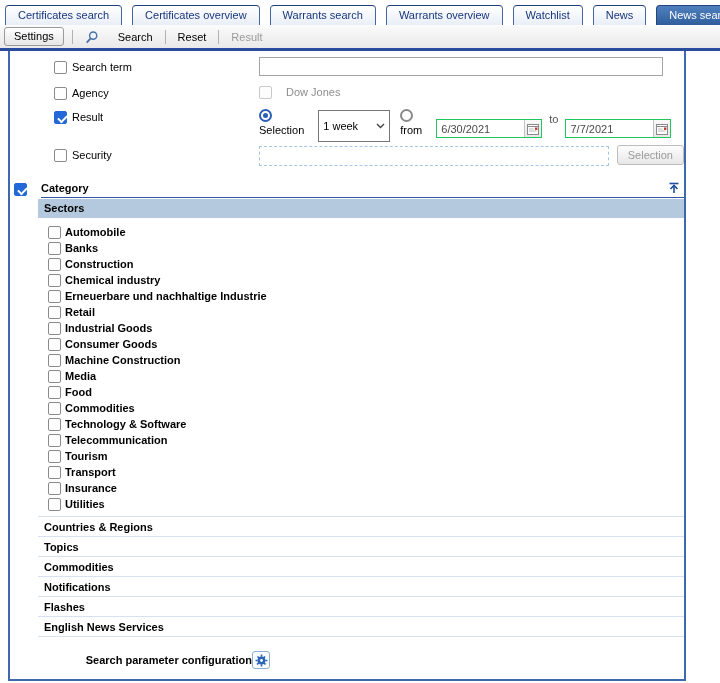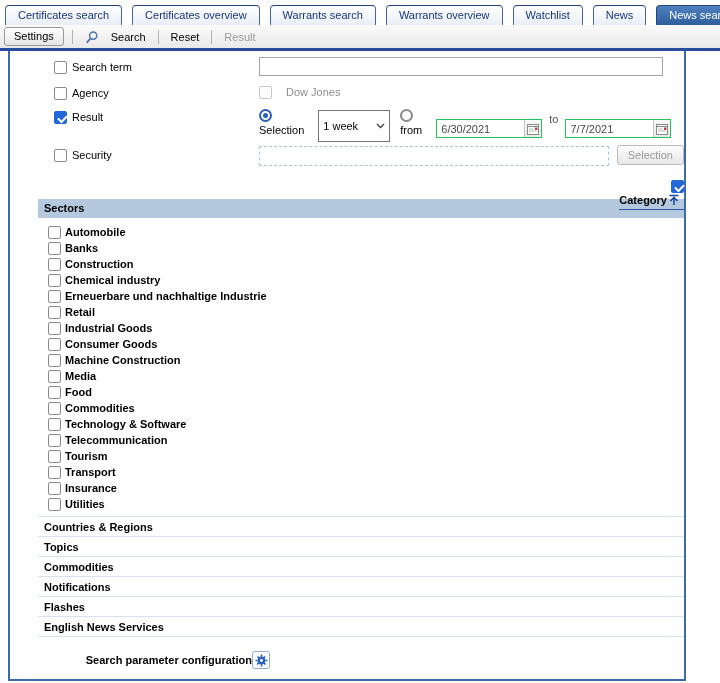--- a/index.html
+++ b/index.html
@@ -15,21 +15,21 @@
   .tab.active { background:linear-gradient(#4f80bd,#305e9d); color:#fff;
     border-color:#24457f; }
 
   
   .toolbar { height:26px; display:flex; align-items:center; gap:4px;
     padding:0 4px; background:linear-gradient(#fbfbfb,#e9e9e9);
     border-bottom:3px solid #2a4c9d; }
   .tb-btn { padding:2px 9px 3px; border:1px solid #9a9a9a; border-radius:3px;
     background:linear-gradient(#ffffff,#e6e6e6); font:inherit; cursor:default; }
   .tb-sep { width:1px; height:14px; background:#b2b2b2; margin:0 4px; }
-  .tb-item { display:flex; align-items:center; gap:12px; padding:2px 4px; }
+  .tb-item { display:flex; align-items:center; gap:19px; padding:2px 4px; }
   .tb-item.disabled { color:#9b9b9b; }
 
   
   .panel { margin-left:8px; width:678px; height:630px;
     border:2px solid #3e6aad; border-top:none; background:#fff; padding-top:6px; }
 
   
   .form-row { display:flex; align-items:flex-start; }
   .row-left { width:249px; padding-left:44px; display:flex; align-items:center; gap:5px; flex:none; }
   .row-right { flex:1; display:flex; align-items:flex-start; min-width:0; }
@@ -64,21 +64,21 @@
   .datefield .dval { flex:1; padding-left:4px; color:#4a4a4a; }
   .cal-btn { width:17px; height:17px; flex:none; background:linear-gradient(#fafafa,#e8e8e8);
     border-left:1px solid #c4c4c4; display:flex; align-items:center; justify-content:center; }
   .to-label { margin:4px 7px 0; color:#555; }
 
   .dashed-box { width:354px; height:20px; border:1px dashed #a5c6e2; margin-top:1px; }
   .sel-btn { margin-left:8px; padding:3px 10px; color:#9b9b9b; font:inherit;
     border:1px solid #bcbcbc; border-radius:3px; background:linear-gradient(#fdfdfd,#e7e7e7); }
 
   
-  .category-header { display:flex; align-items:flex-end; margin-top:5px; height:19px; padding-left:4px;flex-direction:column; }
+  .category-header { display:flex; align-items:center; margin-top:5px; height:19px; padding-left:4px; }
   .cat-inner { flex:1; margin-left:14px; display:flex; align-items:center;
     justify-content:space-between; border-bottom:1px solid #2d57a5; padding:0 3px 3px 0; height:17px; }
   .cat-label { font-weight:bold; }
   .collapse-btn { width:14px; height:13px; display:flex; align-items:center; justify-content:center; }
 
   .cat-content { margin-left:28px; }
   .sec-header { background:#b4c8de; font-weight:bold; padding:3px 6px; height:19px; }
   .sector-list { padding:6px 0 4px 10px; }
   .sector-item { height:16px; display:flex; align-items:center; gap:4px;font-weight:bold; }
   .section-rows .section-row { font-weight:bold; height:20px; padding:4px 6px 0;

